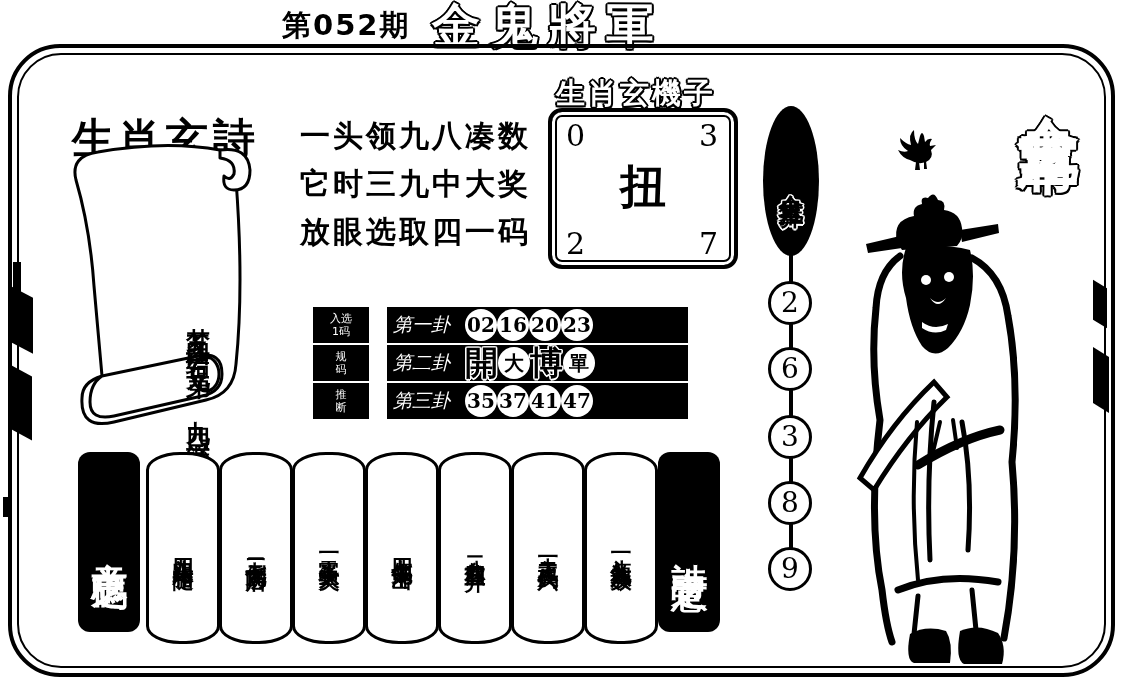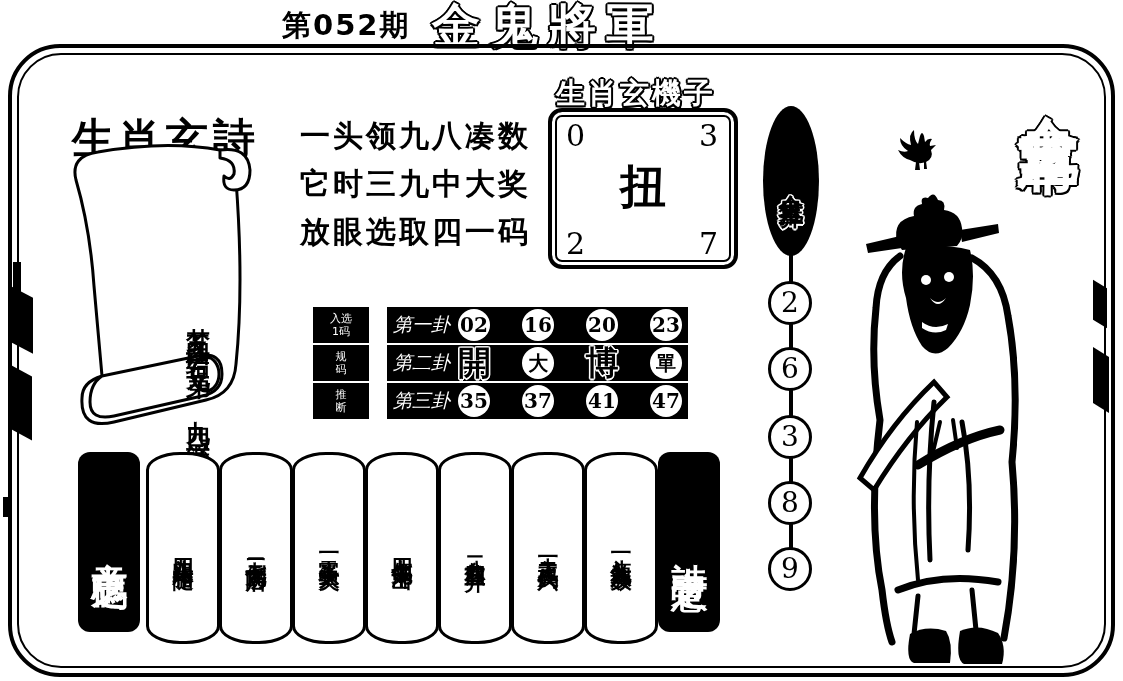--- a/index.html
+++ b/index.html
@@ -60,22 +60,22 @@
       text-orientation:upright;font-size:62px;font-weight:bold;letter-spacing:8px;
       font-family:"DejaVu Serif","Liberation Serif",serif;}
 
   
   .ktable{position:absolute;left:313px;top:307px;width:375px;}
   .krow{display:flex;gap:18px;margin-bottom:2px;height:36px;}
   .kside{width:56px;background:#000;color:#fff;font-size:11px;line-height:13px;
       display:flex;flex-direction:column;align-items:center;justify-content:center;}
   .kmain{flex:1;background:#000;display:flex;align-items:center;padding:0 6px;}
   .kname{color:#fff;font-size:19px;font-style:italic;white-space:nowrap;
-      font-family:"DejaVu Serif","Liberation Serif",serif;margin-right:8px;}
-  .kvals{flex:1;display:flex;justify-content:space-between;align-items:center;}
+      font-family:"DejaVu Serif","Liberation Serif",serif;margin-right:15px;}
+  .kvals{flex:1;display:flex;align-items:center;}
   .kcirc{width:32px;height:32px;background:#fff;border-radius:50%;text-align:center;line-height:33px;
       font-size:20px;font-weight:bold;color:#000;font-family:"DejaVu Serif","Liberation Serif",serif;}
   .kout{font-size:33px;font-weight:bold;font-family:"DejaVu Serif","Liberation Serif",serif;}
 
   
   .banner{position:absolute;top:452px;width:62px;height:180px;background:#000;border-radius:12px;
       display:flex;align-items:center;justify-content:center;}
   .banner span{writing-mode:vertical-rl;text-orientation:upright;color:#fff;font-size:36px;
       font-weight:bold;letter-spacing:4px;}
   .strip{position:absolute;top:452px;width:68px;height:186px;background:#fff;border:3px solid #000;

